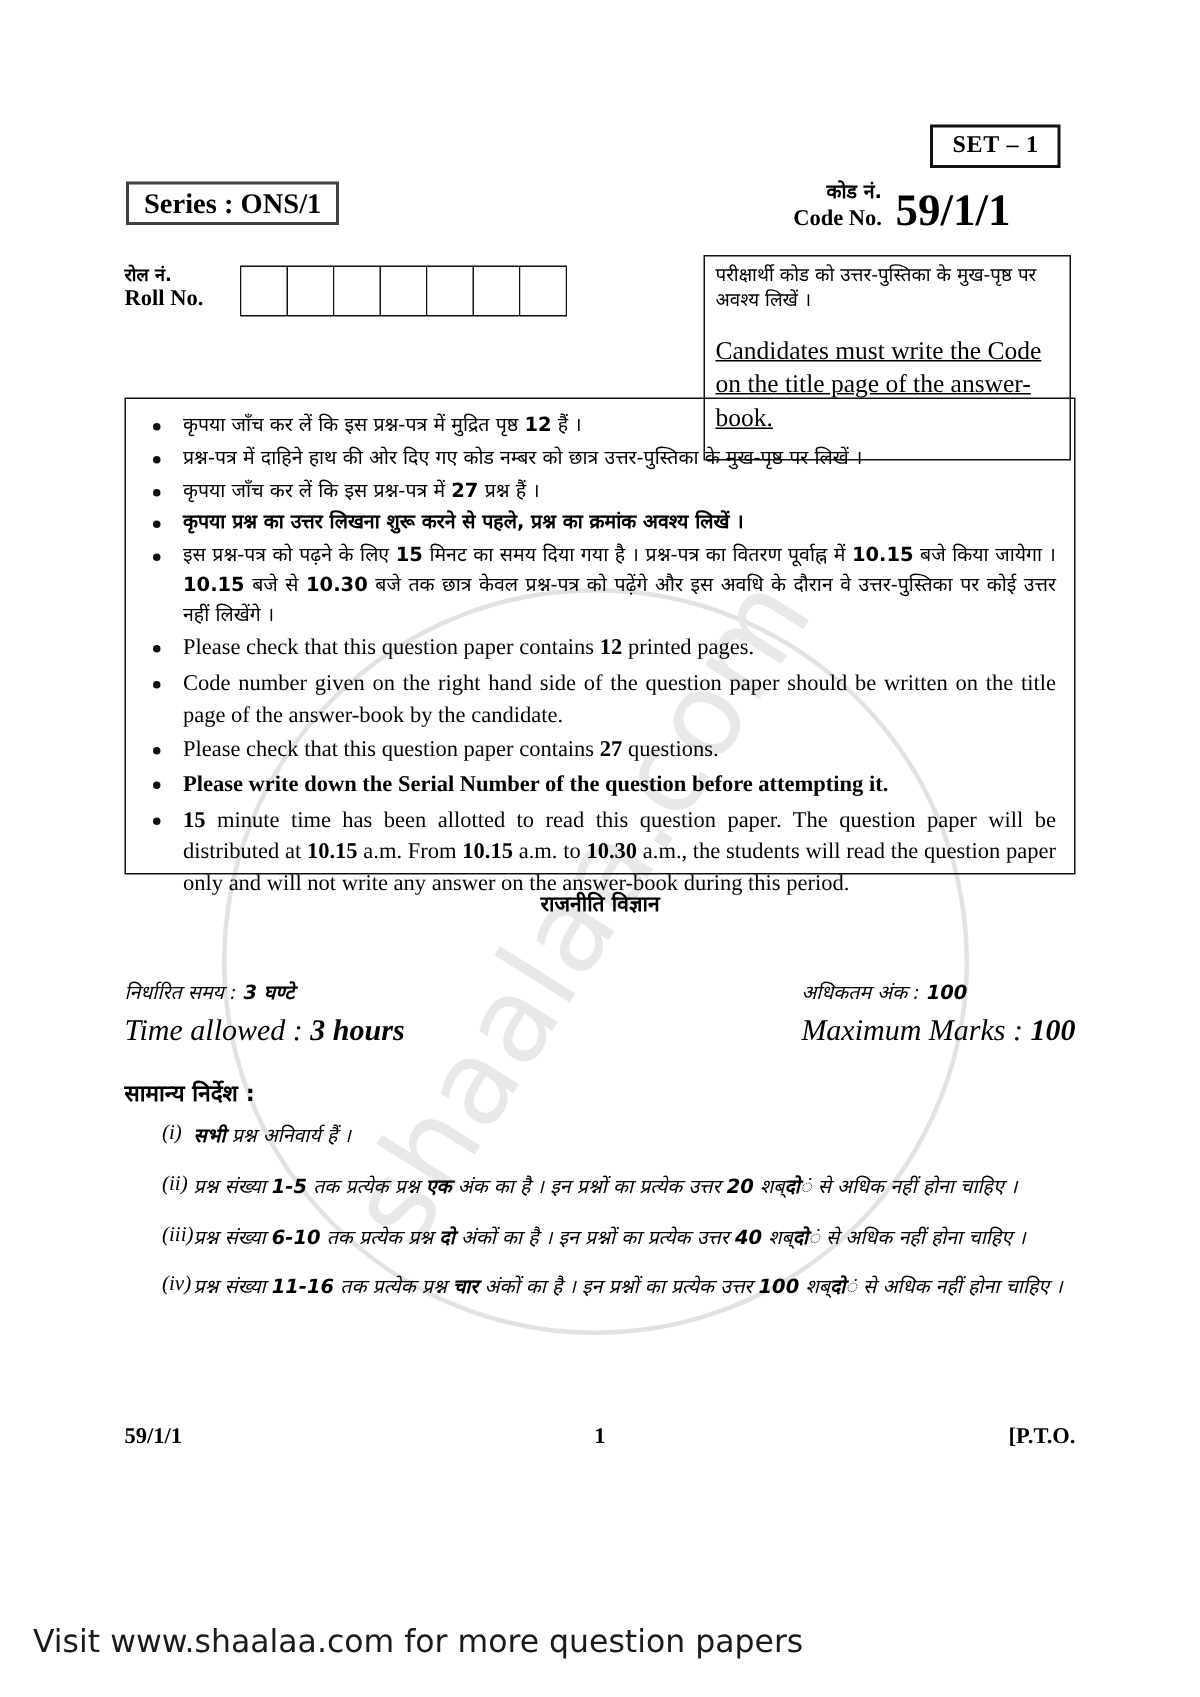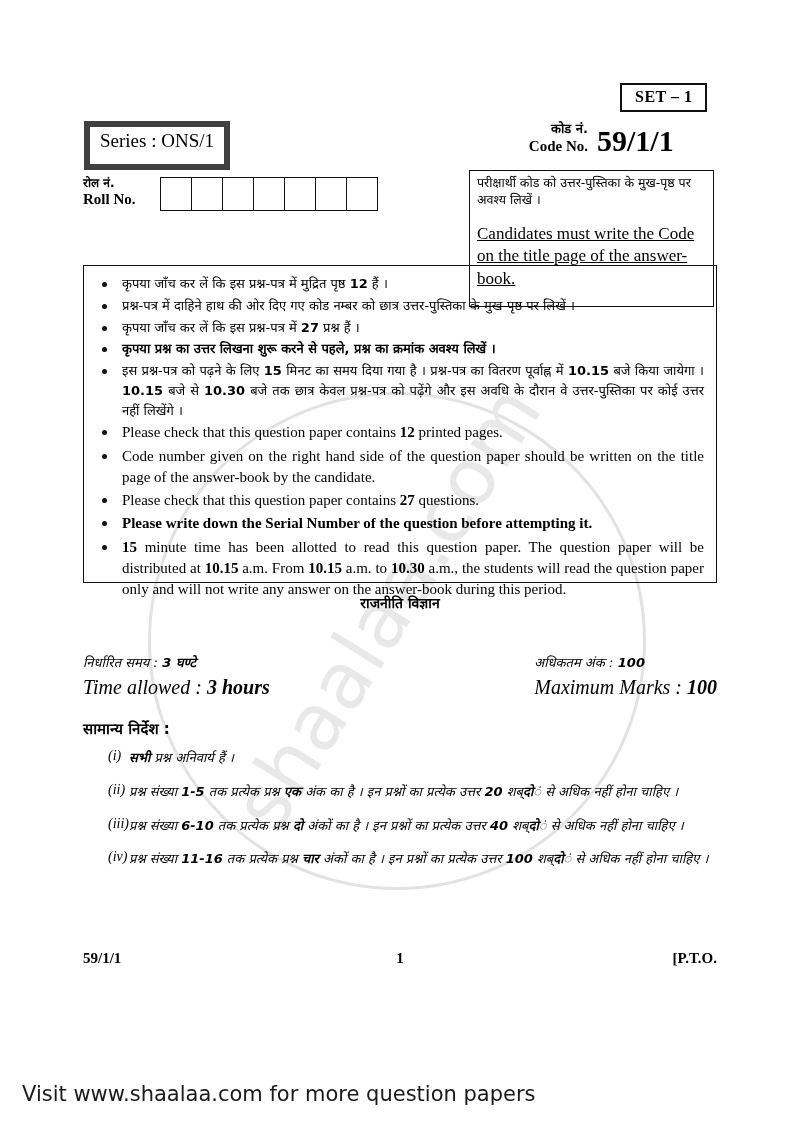--- a/index.html
+++ b/index.html
@@ -72,23 +72,23 @@
     font-weight: bold;
     font-size: 16px;
     letter-spacing: 0.5px;
     line-height: 1.1;
     background: #fff;
   }
   .series-box {
     position: absolute;
     left: 84px;
     top: 121px;
-    border: 6px solid #404040;
-    padding: 3px 10px 12px 10px;
-    font-weight: normal;
+    border: 2px solid #404040;
+    padding: 3px 10px 0 10px;
+    font-weight: bold;
     font-size: 19px;
     line-height: 1.15;
     background: #fff;
   }
   .code-label {
     position: absolute;
     left: 498px;
     top: 122px;
     text-align: right;
     width: 90px;

